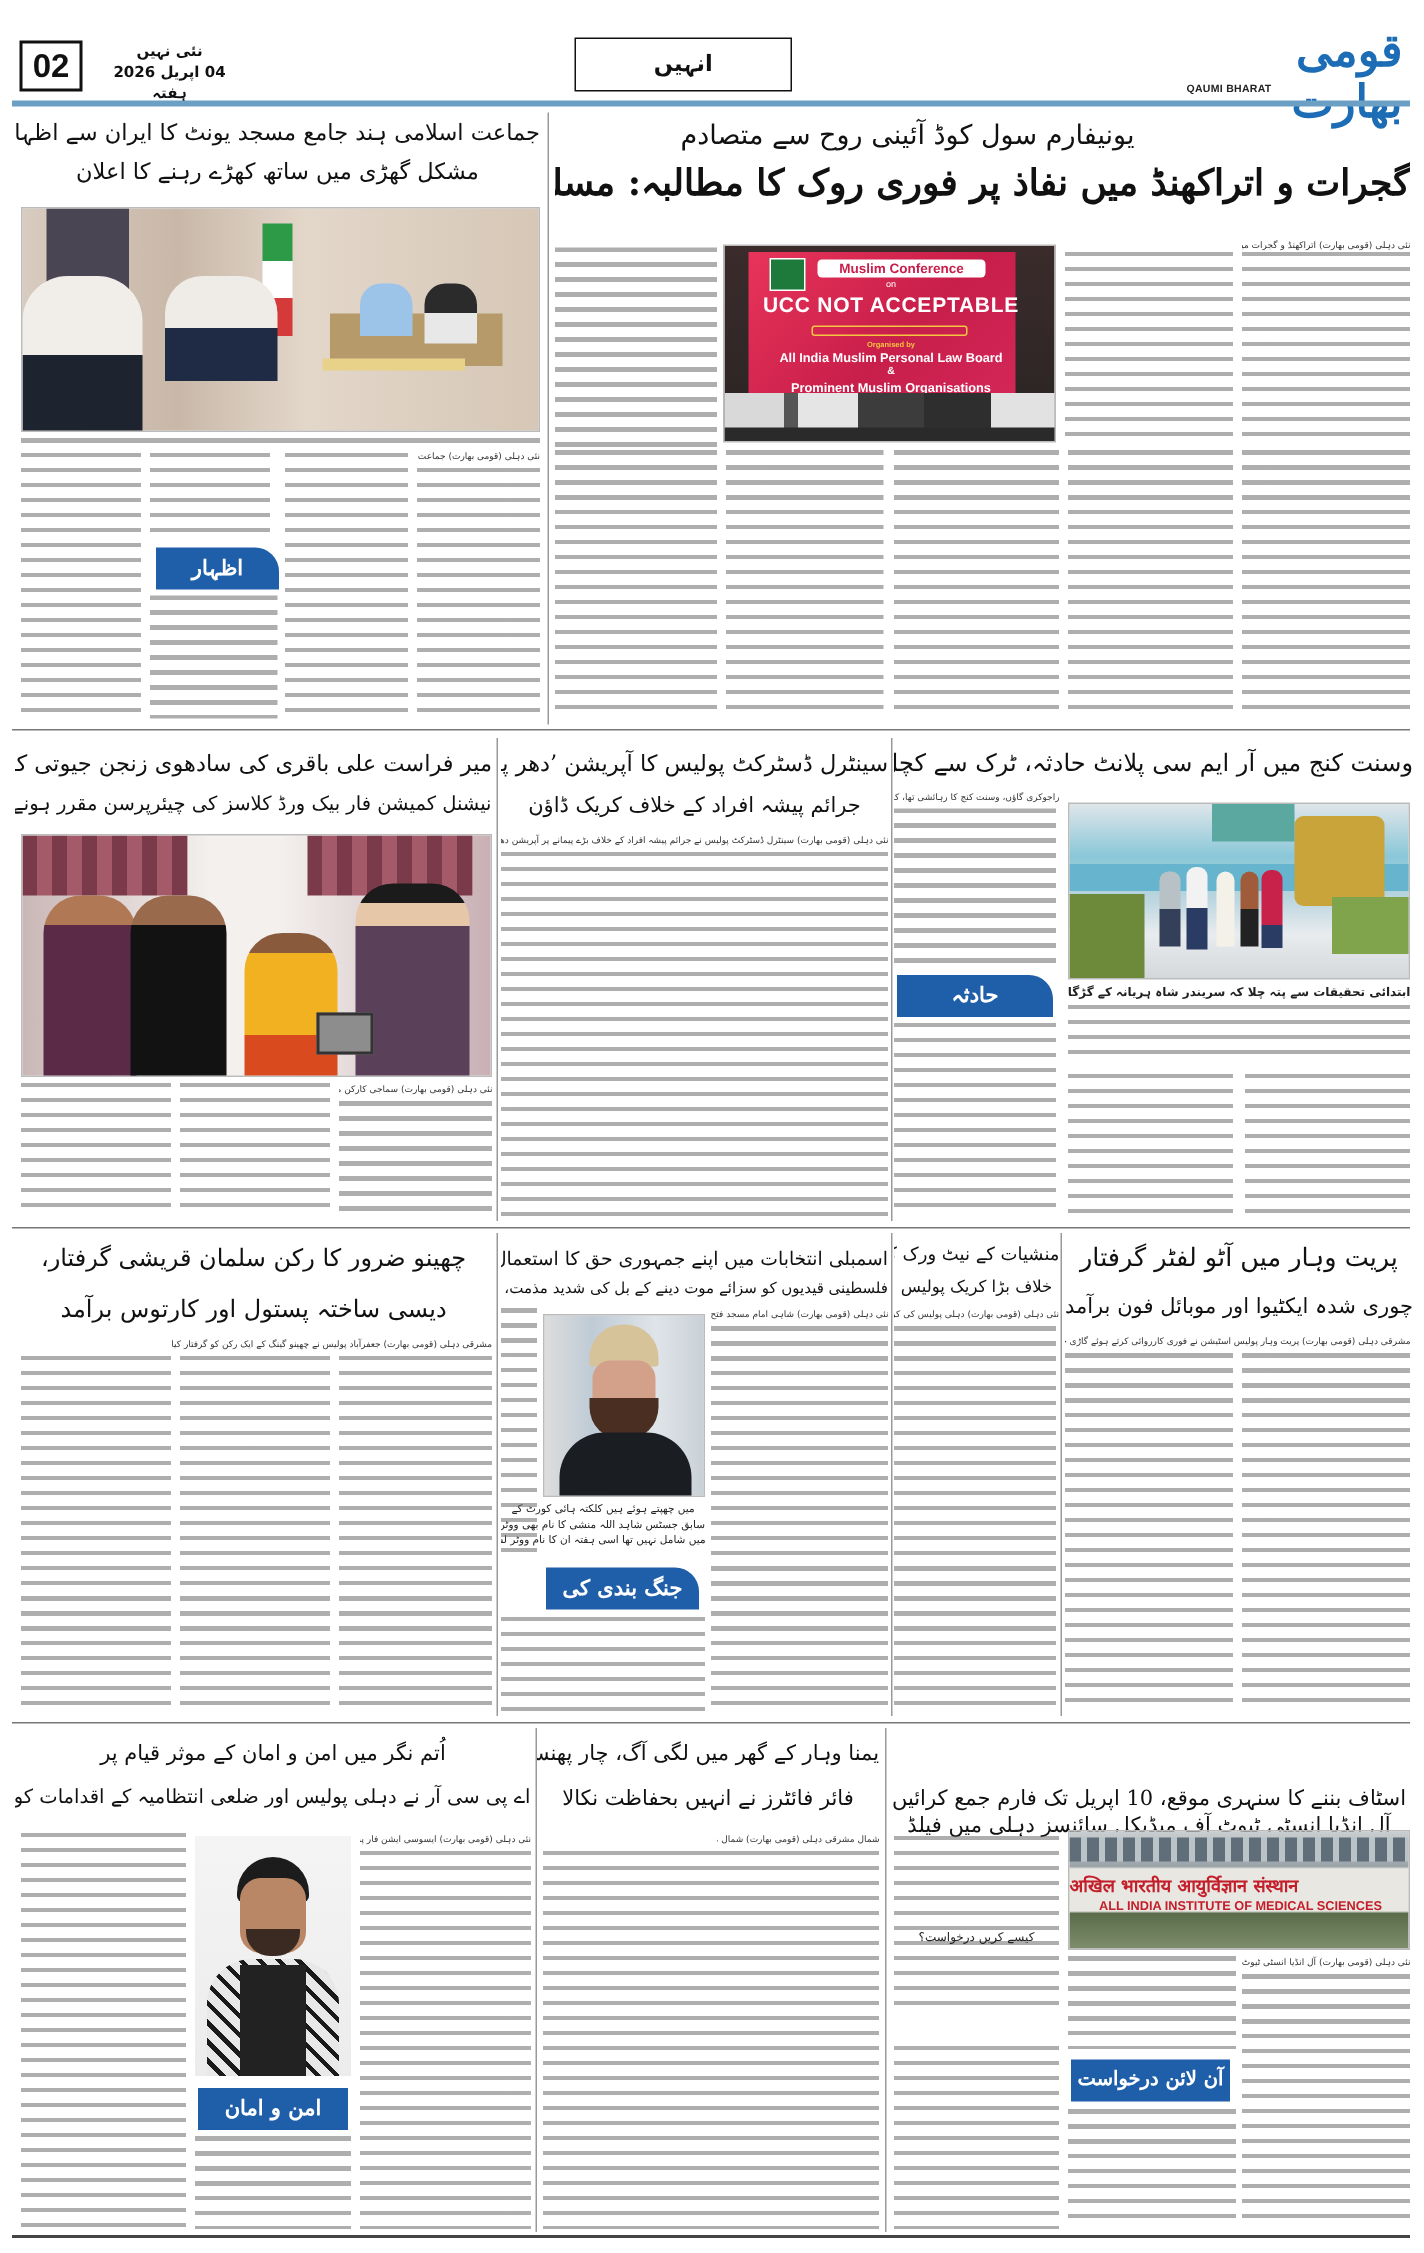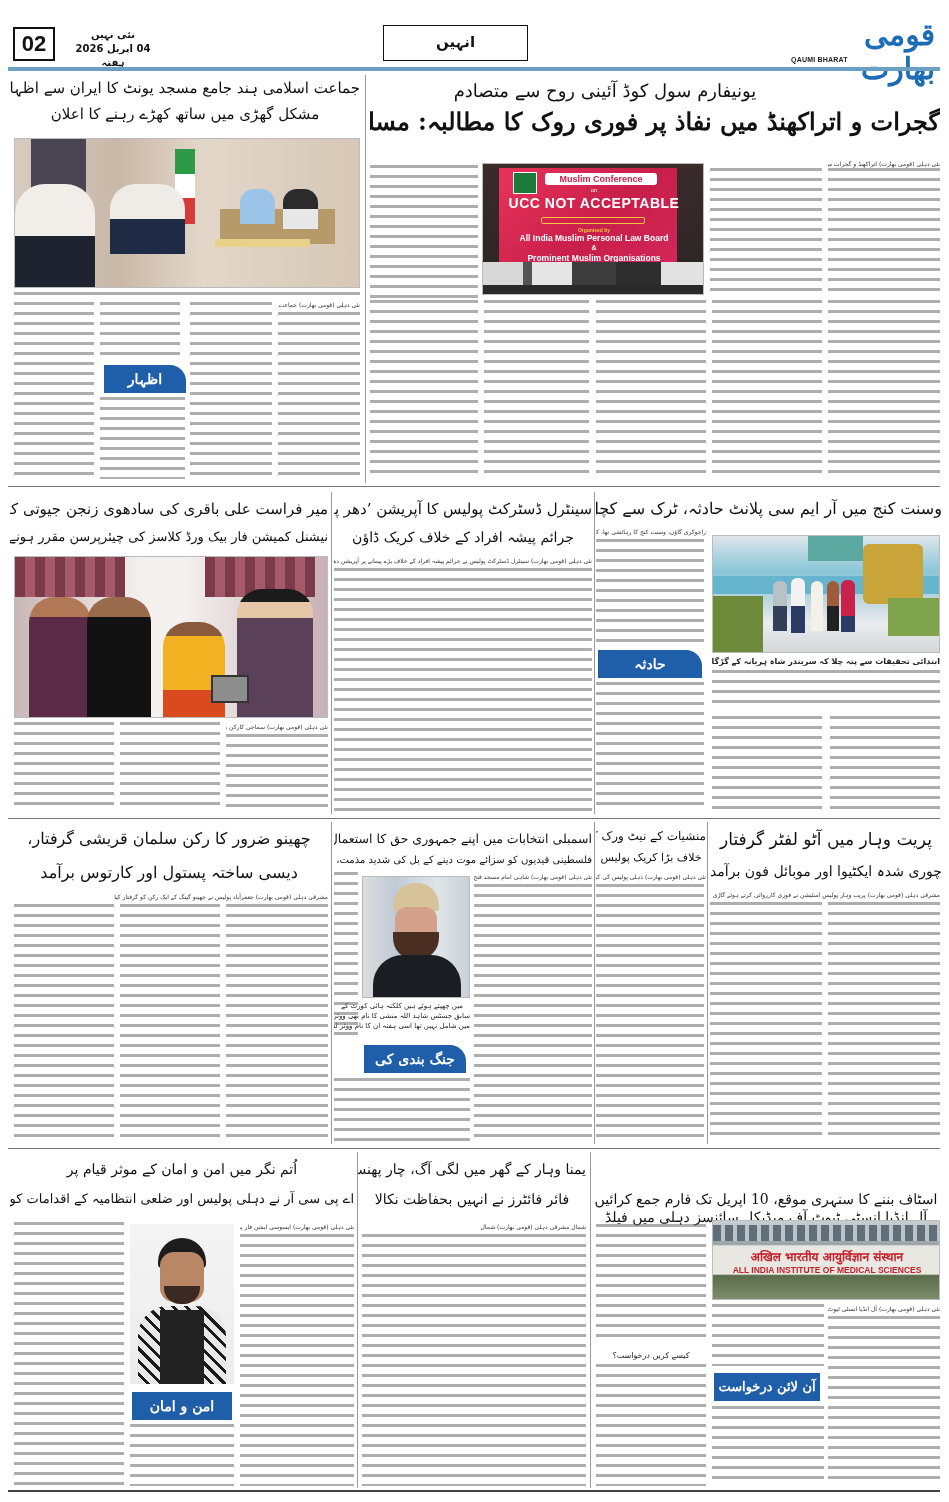--- a/index.html
+++ b/index.html
@@ -184,30 +184,30 @@
 
 <div class="abs vrule" style="left:331px;top:822px;height:322px;"></div>
 <div class="abs vrule" style="left:594px;top:822px;height:322px;"></div>
 <div class="abs vrule" style="left:707px;top:822px;height:322px;"></div>
 <div class="abs hrule" style="left:8px;top:1148px;width:932px;"></div>
 
 <div class="abs hl h-mid" style="left:590px;top:1204px;width:352px;font-size:14px;">آل انڈیا انسٹی ٹیوٹ آف میڈیکل سائنسز دہلی میں فیلڈ</div>
 <div class="abs hl h-mid" style="left:590px;top:1186px;width:352px;font-size:14px;">اسٹاف بننے کا سنہری موقع، 10 اپریل تک فارم جمع کرائیں</div>
 <div class="abs photo" style="left:712px;top:1220px;width:228px;height:80px;background:linear-gradient(#c9ced1 0%,#9aa3a8 30%,#e9e7e2 32%,#e9e7e2 68%,#5a6d4a 70%,#7d8d6d 100%);">
   <div style="position:absolute;left:0;top:4px;width:228px;height:16px;background:repeating-linear-gradient(90deg,#5f6e78 0 8px,#b9c3c8 8px 12px);"></div>
-  <div style="position:absolute;left:0;top:27px;width:228px;color:#c41e2a;font:bold 12px 'DejaVu Sans',sans-serif;text-align:center;white-space:nowrap;">अखिल भारतीय आयुर्विज्ञान संस्थान</div>
+  <div style="position:absolute;left:0;top:27px;width:228px;color:#c41e2a;font:bold 12px 'DejaVu Sans',sans-serif;white-space:nowrap;">अखिल भारतीय आयुर्विज्ञान संस्थान</div>
   <div style="position:absolute;left:0;top:44px;width:228px;color:#c41e2a;font:bold 8.5px 'Liberation Sans',sans-serif;text-align:center;white-space:nowrap;">ALL INDIA INSTITUTE OF MEDICAL SCIENCES</div>
 </div>
 <div class="abs txt" style="left:828px;top:1304px;width:112px;height:10px;font-size:6px;white-space:nowrap;">نئی دہلی (قومی بھارت) آل انڈیا انسٹی ٹیوٹ آف میڈیکل سائنسز دہلی نے فیلڈ اسٹاف کے ایک عہدے پر بھرتی کے لیے باضابطہ نوٹیفکیشن جاری کر دیا ہے</div>
 <div class="abs txt lines" style="left:828px;top:1316px;width:112px;height:170px;"></div>
 <div class="abs txt lines" style="left:712px;top:1304px;width:112px;height:62px;"></div>
 <div class="abs tag" style="left:714px;top:1373px;width:106px;border-radius:0;font-size:13px;">آن لائن درخواست</div>
 <div class="abs txt lines" style="left:712px;top:1406px;width:112px;height:80px;"></div>
 <div class="abs txt lines" style="left:596px;top:1224px;width:110px;height:120px;"></div>
-<div class="abs caption" style="left:596px;top:1350px;width:110px;font-size:8px;">کیسے کریں درخواست؟</div>
+<div class="abs caption" style="left:596px;top:1286px;width:110px;font-size:8px;">کیسے کریں درخواست؟</div>
 <div class="abs txt lines" style="left:596px;top:1364px;width:110px;height:122px;"></div>
 
 <div class="abs hl h-mid" style="left:358px;top:1156px;width:228px;font-size:14px;">یمنا وہار کے گھر میں لگی آگ، چار پھنسے،</div>
 <div class="abs hl h-mid" style="left:358px;top:1186px;width:228px;font-size:14px;">فائر فائٹرز نے انہیں بحفاظت نکالا</div>
 <div class="abs txt" style="left:478px;top:1222px;width:108px;height:10px;font-size:6px;white-space:nowrap;">شمال مشرقی دہلی (قومی بھارت) شمال مشرقی دہلی کے یمنا وہار علاقے میں اس وقت خوف و ہراس پھیل گیا جب موہن پوری کی ایک منزل پر اچانک آگ بھڑک اٹھی</div>
 <div class="abs txt lines" style="left:362px;top:1234px;width:224px;height:252px;"></div>
 
 <div class="abs hl h-mid" style="left:10px;top:1156px;width:344px;font-size:14px;">اُتم نگر میں امن و امان کے موثر قیام پر</div>
 <div class="abs hl h-mid" style="left:10px;top:1186px;width:344px;font-size:13px;">اے پی سی آر نے دہلی پولیس اور ضلعی انتظامیہ کے اقدامات کو سراہا</div>
 <div class="abs photo" style="left:130px;top:1224px;width:104px;height:160px;background:linear-gradient(#f4f4f4 0%,#ececec 100%);border:none;">

